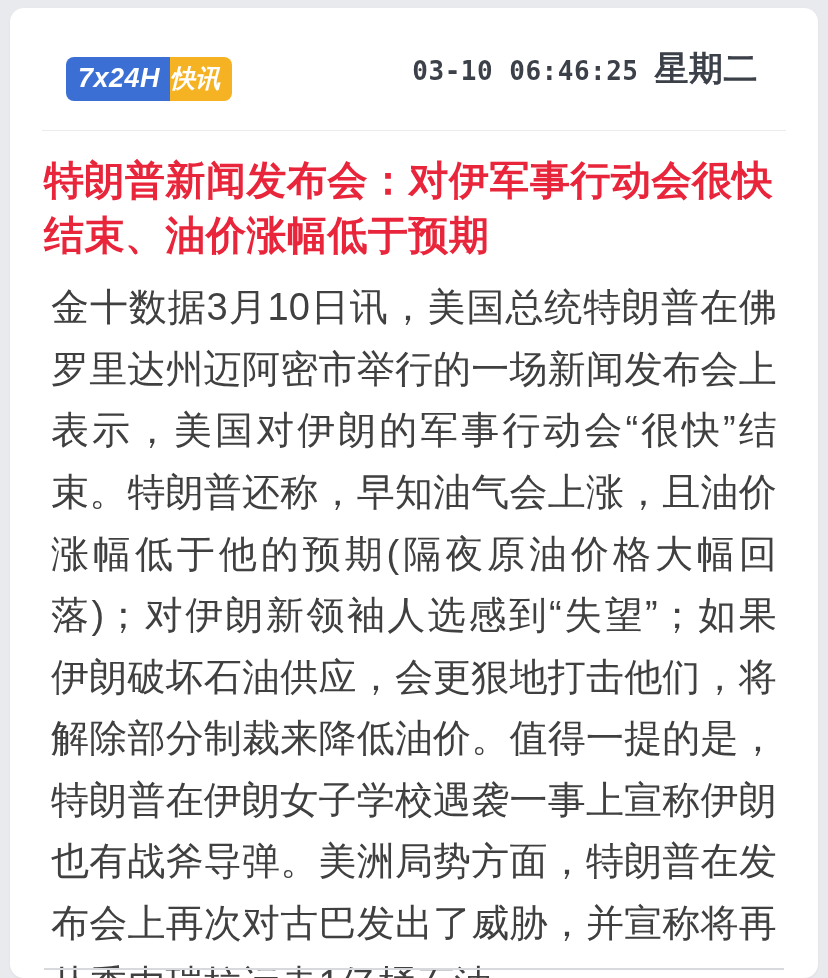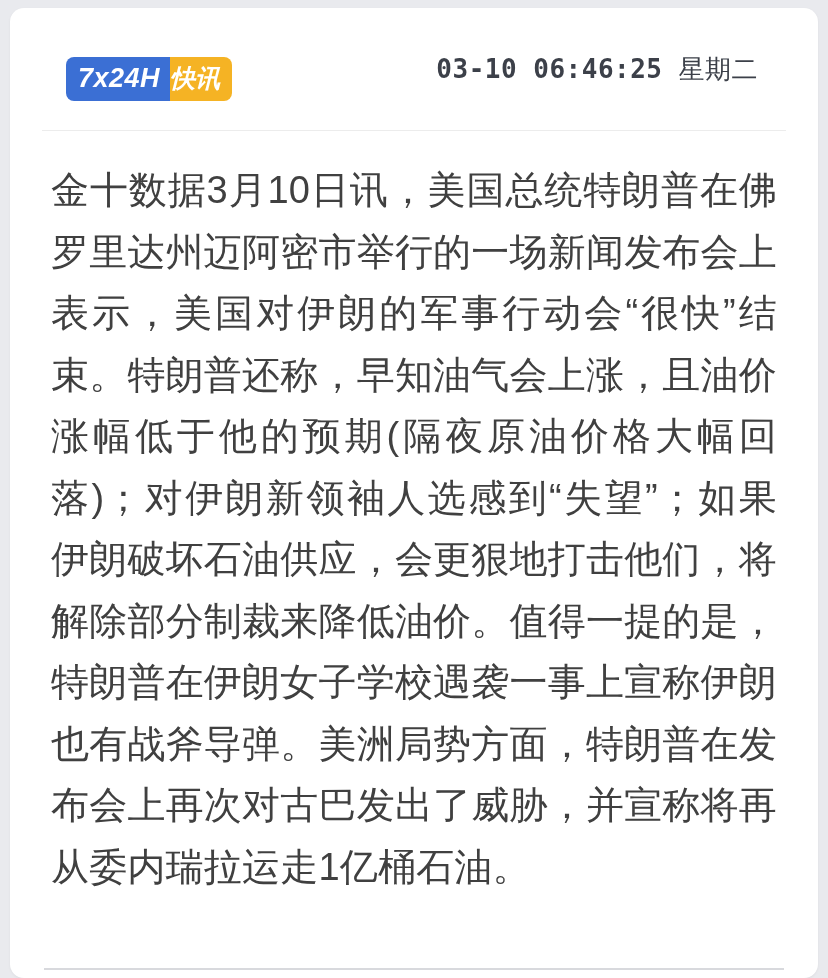--- a/index.html
+++ b/index.html
@@ -79,22 +79,22 @@
     display: flex;
     align-items: baseline;
     gap: 16px;
   }
   .timestamp .time-text {
     font-family: "DejaVu Sans Mono", monospace;
     font-size: 26px;
     font-weight: bold;
   }
   .timestamp .weekday {
-    font-size: 26px;
-    font-weight: normal;
+    font-size: 34px;
+    font-weight: bold;
   }
   .divider {
     height: 1px;
     background: #ececec;
     margin: 0 4px;
   }
   
   .article {
     padding: 22px 6px 0 6px;
   }
@@ -138,18 +138,19 @@
       </div>
       <div class="timestamp">
         <span class="time-text">03-10 06:46:25</span>
         <span class="weekday">星期二</span>
       </div>
     </div>
 
     <div class="divider"></div>
 
     <div class="article">
+      <h1 class="headline">特朗普新闻发布会：对伊军事行动会很快结束、油价涨幅低于预期</h1>
       <p class="body-text">金十数据3月10日讯，美国总统特朗普在佛罗里达州迈阿密市举行的一场新闻发布会上表示，美国对伊朗的军事行动会“很快”结束。特朗普还称，早知油气会上涨，且油价涨幅低于他的预期(隔夜原油价格大幅回落)；对伊朗新领袖人选感到“失望”；如果伊朗破坏石油供应，会更狠地打击他们，将解除部分制裁来降低油价。值得一提的是，特朗普在伊朗女子学校遇袭一事上宣称伊朗也有战斧导弹。美洲局势方面，特朗普在发布会上再次对古巴发出了威胁，并宣称将再从委内瑞拉运走1亿桶石油。</p>
     </div>
 
     <div class="footer-rule"></div>
   </div>
 </div>
 
 </body></html>

